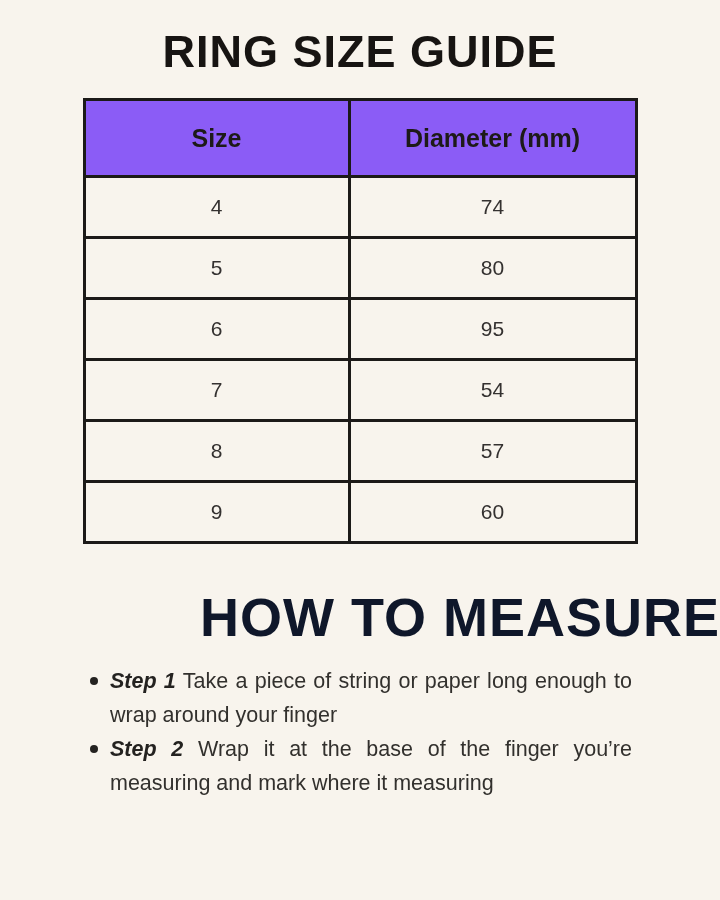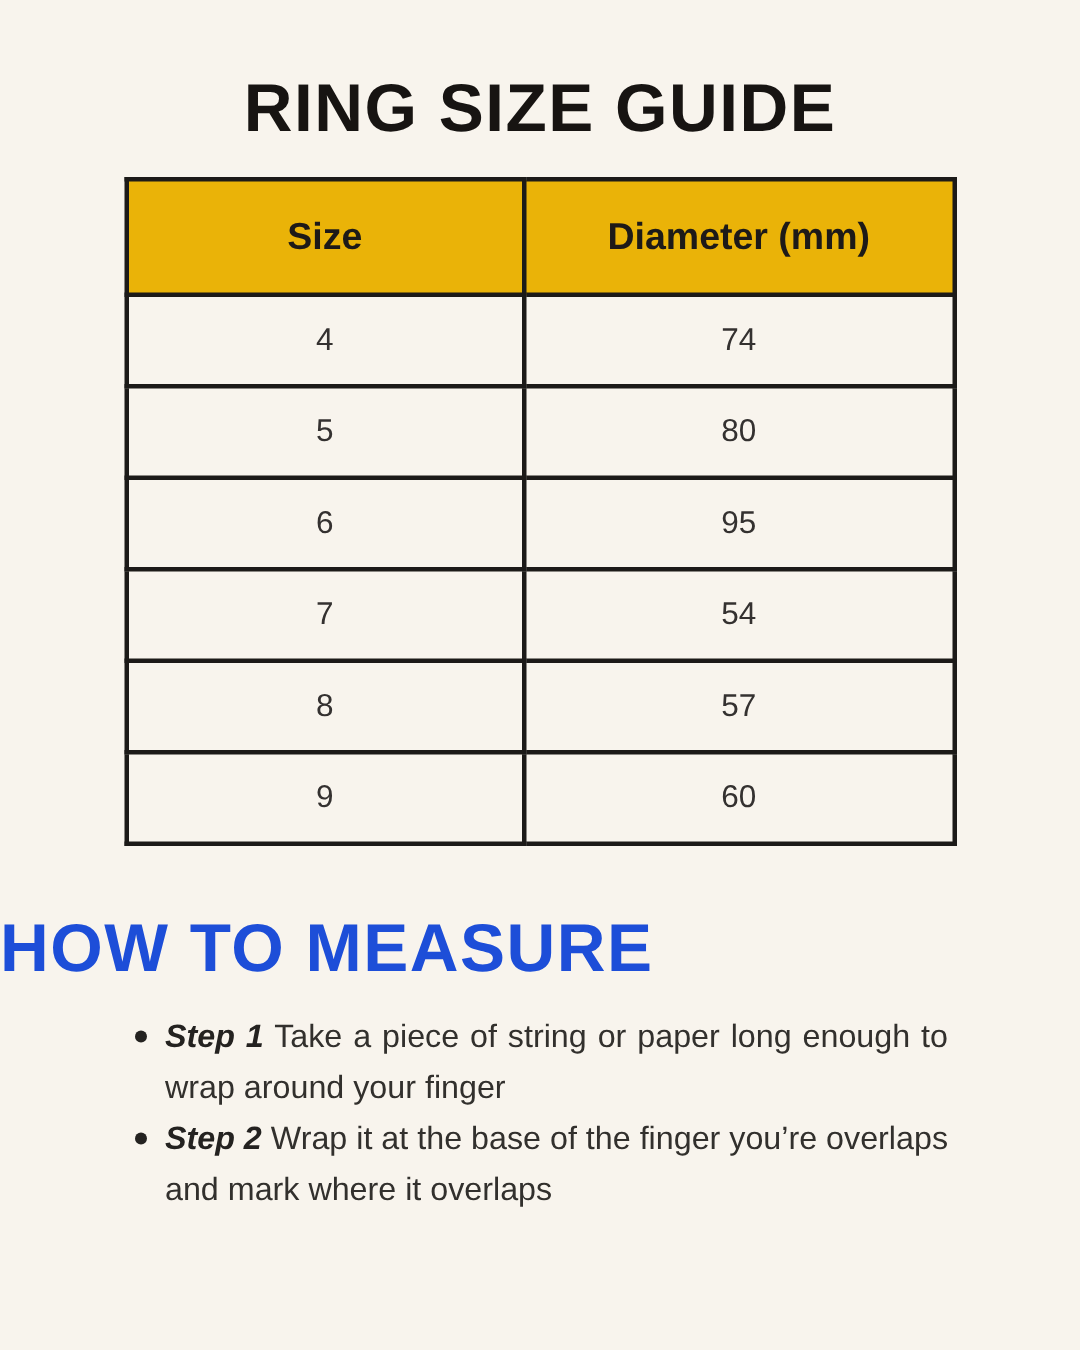--- a/index.html
+++ b/index.html
@@ -9,21 +9,21 @@
     overflow: hidden;
   }
   body {
     background: #f8f4ed;
     font-family: "Liberation Sans", "DejaVu Sans", sans-serif;
     color: #2e2b29;
   }
   .page {
     width: 720px;
     height: 900px;
-    padding-top: 46px;
+    padding-top: 26px;
   }
   .page-title {
     text-align: center;
     font-size: 45px;
     font-weight: 800;
     letter-spacing: 1px;
     color: #171412;
     margin-bottom: 20px;
   }
   table.size-table {
@@ -32,41 +32,41 @@
     border-collapse: collapse;
     table-layout: fixed;
   }
   table.size-table th,
   table.size-table td {
     border: 3px solid #1c1a18;
     text-align: center;
     vertical-align: middle;
   }
   table.size-table th {
-    background: #eab308;
+    background: #8b5cf6;
     height: 77px;
     font-size: 25px;
     font-weight: 700;
     color: #1d1a18;
   }
   table.size-table td {
     background: #f8f4ed;
     height: 61px;
     font-size: 21px;
     font-weight: 400;
     color: #343130;
   }
   col.size-col { width: 265px; }
   col.diam-col { width: 287px; }
   .section-heading {
-    text-align: left;
-    font-size: 45px;
+    text-align: right;
+    font-size: 54px;
     font-weight: 800;
     letter-spacing: 1px;
-    color: #1d4ed8;
+    color: #0f172a;
     margin-top: 42px;
     margin-bottom: 16px;
   }
   ul.steps-list {
     list-style: none;
     margin: 0 88px 0 88px;
     width: 544px;
   }
   li.step-item {
     position: relative;
@@ -141,17 +141,17 @@
 
   <ul class="steps-list">
     <li class="step-item">
       <span class="bullet"></span>
       <span class="step-label">Step 1</span>
       <span class="step-text">Take a piece of string or paper long enough to wrap around your finger</span>
     </li>
     <li class="step-item">
       <span class="bullet"></span>
       <span class="step-label">Step 2</span>
-      <span class="step-text">Wrap it at the base of the finger you’re overlaps and mark where it overlaps</span>
+      <span class="step-text">Wrap it at the base of the finger you’re measuring and mark where it measuring</span>
     </li>
   </ul>
 
 </div>
 
 </body></html>

